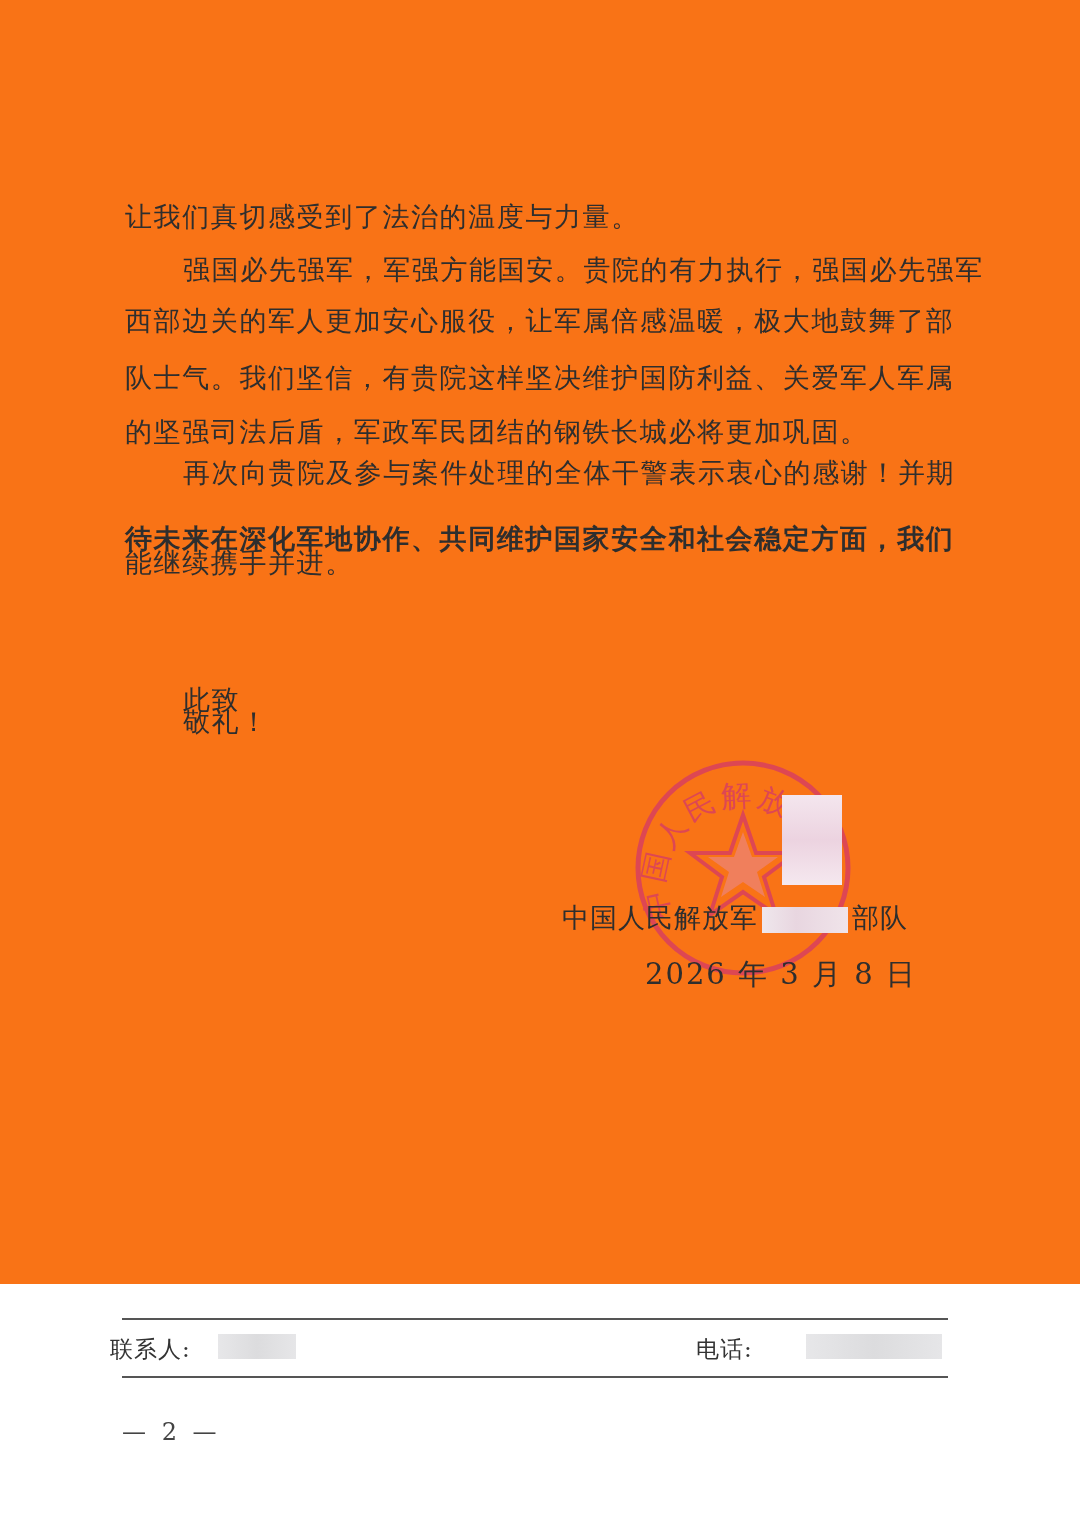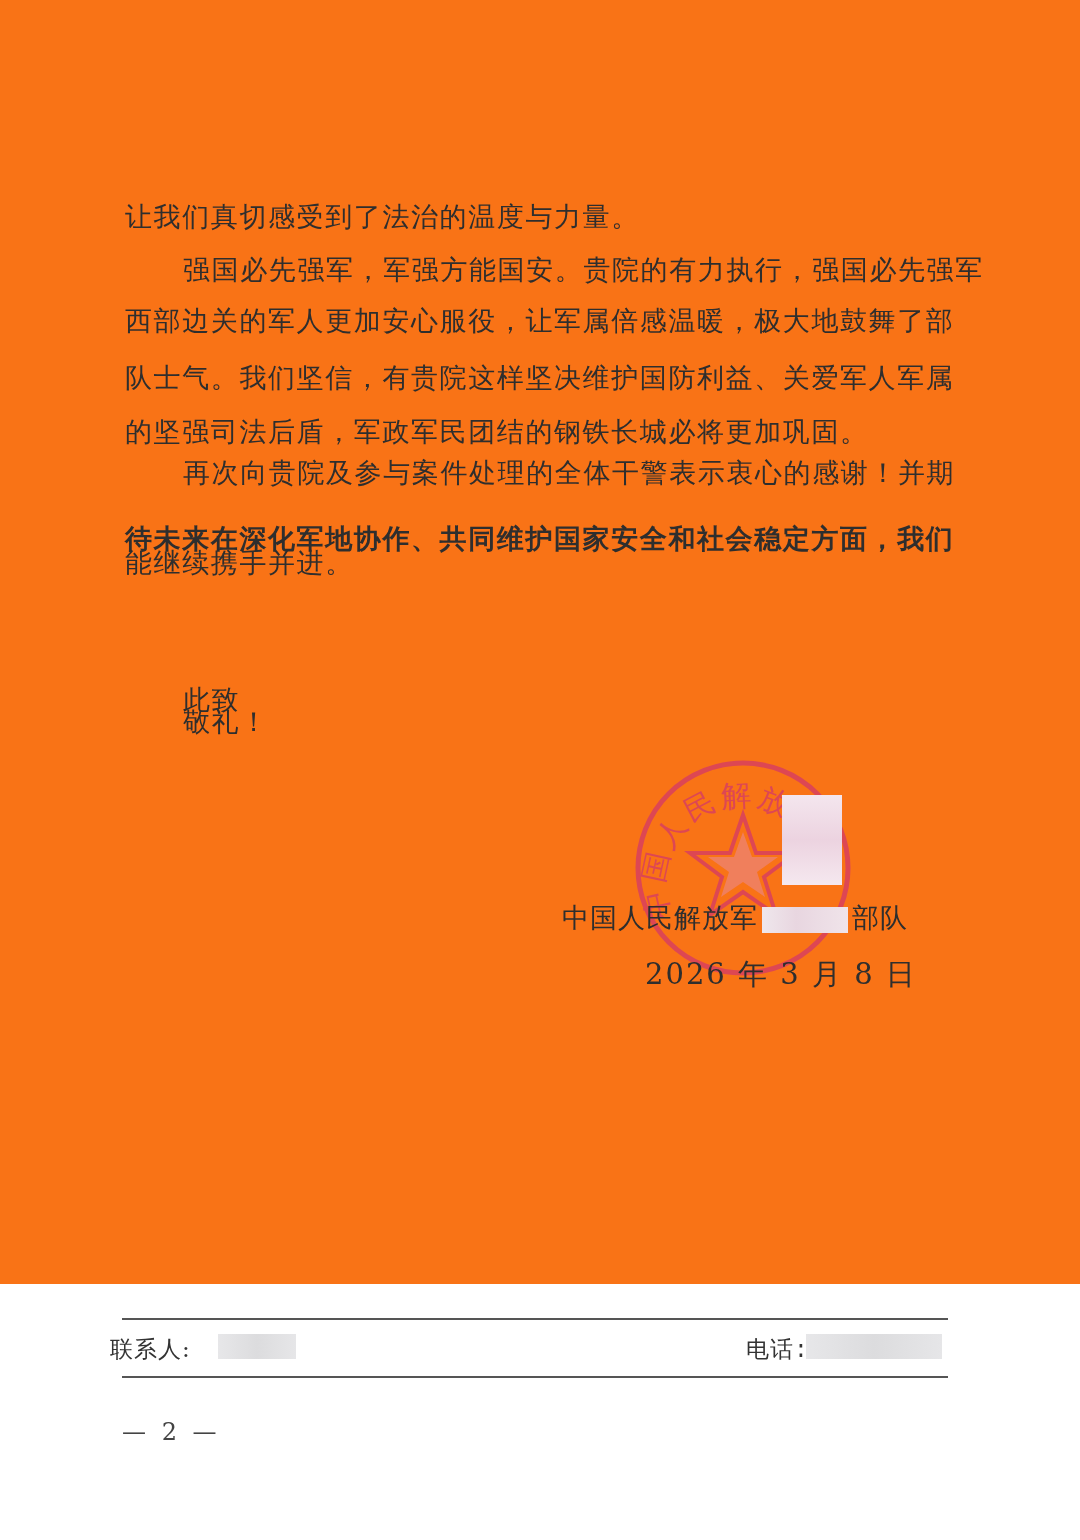--- a/index.html
+++ b/index.html
@@ -139,18 +139,18 @@
   <div class="stamp-redact"></div>
 
   <div class="sign-org">
     <span>中国人民解放军</span><span class="redact"></span><span>部队</span>
   </div>
   <div class="sign-date">2026 年 3 月 8 日</div>
 
   <div class="hr" style="top:1318px;"></div>
   <div class="footer-label" style="left:110px;">联系人:</div>
   <div class="footer-redact" style="left:218px; width:78px;"></div>
-  <div class="footer-label" style="left:746px;font-family:Liberation Mono, monospace;">电话:</div>
+  <div class="footer-label" style="left:696px;">电话:</div>
   <div class="footer-redact" style="left:806px; width:136px;"></div>
   <div class="hr" style="top:1376px;"></div>
 
   <div class="page-num">— 2 —</div>
 </div>
 
 </body></html>

